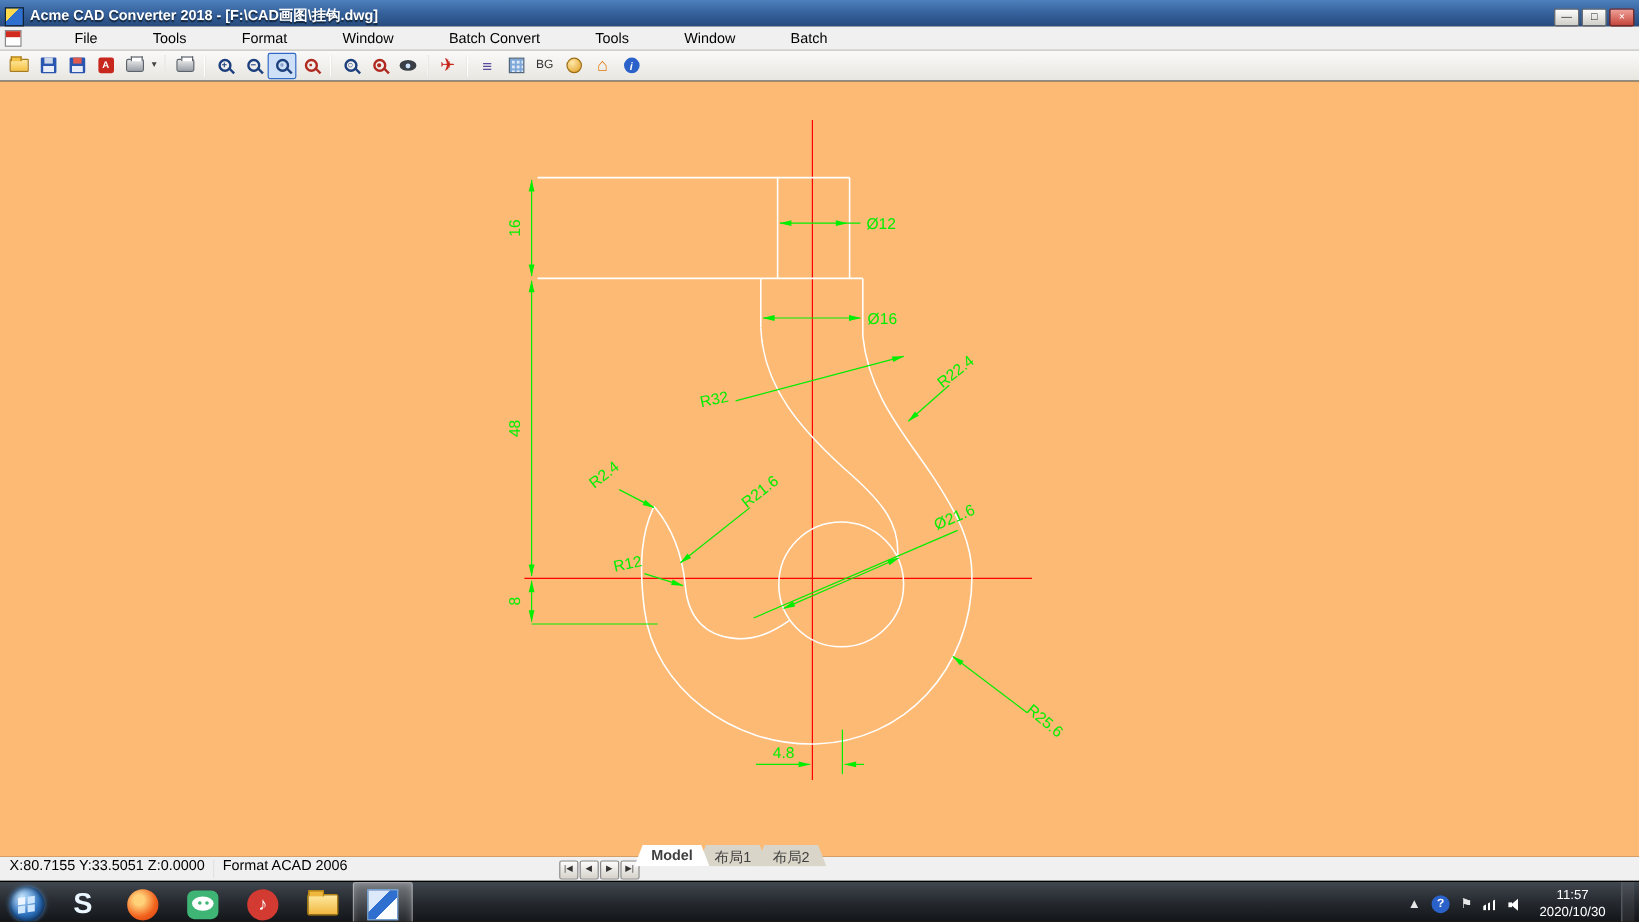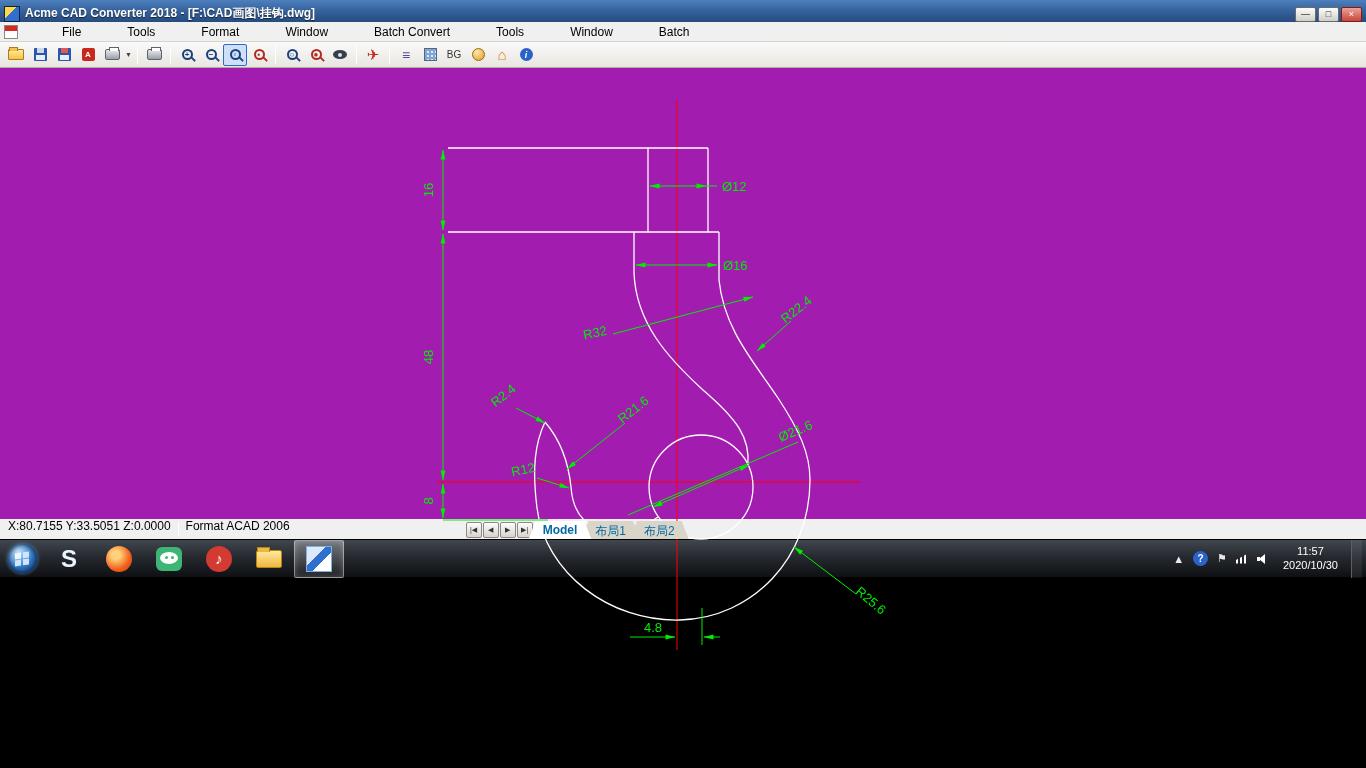--- a/index.html
+++ b/index.html
@@ -57,34 +57,34 @@
   .i-grid { width:13px; height:13px; background:
             linear-gradient(#7da7d9 2px, transparent 2px) 0 0/100% 4px,
             linear-gradient(90deg,#7da7d9 2px, transparent 2px) 0 0/4px 100%, #dce8f5; border:1px solid #567; }
   .t-bg { font-size:10px; font-weight:normal; color:#333; }
   .i-ball { width:13px; height:13px; border-radius:50%; background:radial-gradient(circle at 35% 30%,#ffe9a8,#e09c20); border:1px solid #9a6a10; }
   .i-home { color:#e07b12; font-size:15px; font-weight:bold; line-height:1; }
   .i-info { width:13px; height:13px; border-radius:50%; background:#2a62c9; color:#fff; font-size:9px; font-style:italic;
             font-weight:bold; display:flex; align-items:center; justify-content:center; }
 
   
-  .canvas { position:relative; width:1366px; height:451px; background:#a21caf; }
+  .canvas { position:relative; width:1366px; height:646px; background:#fdba74; }
   .canvas svg { position:absolute; inset:0; }
   svg text { font-family:"Liberation Sans", sans-serif; font-size:13px; fill:#00ee00; }
 
   
   .statusbar { height:20px; background:#f0f0f0; display:flex; align-items:flex-end; font-size:12px; color:#000; }
   .sb-left { display:flex; height:100%; padding:0 8px; }
   .sb-div { width:1px; height:14px; background:#9a9a9a; border-right:1px solid #fff; margin:0 7px; align-self:center; }
   .tabstrip { display:flex; align-items:flex-end; height:100%; margin-left:168px; }
   .nav-btn { width:16px; height:16px; margin:0 1px 1px 0; background:linear-gradient(#fdfdfd,#d6d3ca);
              border:1px solid #8a8a8a; border-radius:2px; font-size:7px; line-height:14px; text-align:center; color:#333; }
-  .sheet-tab { position:relative; height:18px; padding:2px 14px 0; margin:0 -5px;
+  .sheet-tab { position:relative; height:18px; padding:2px 14px 0; margin:12px -5px;
                clip-path:polygon(7px 0, calc(100% - 7px) 0, 100% 100%, 0 100%);
-               background:#d9d5c9; font-size:12px; color:#0369a1; }
+               background:#d9d5c9; font-size:12px; color:#404040; }
   .sheet-tab.active { background:#ffffff; font-weight:bold; z-index:3; }
 
   
   .taskbar { height:38px; background:linear-gradient(180deg,#41474f 0%,#262a30 45%,#0e1013 100%);
              display:flex; align-items:center; border-top:1px solid #000; }
   .orb { width:44px; height:38px; display:flex; align-items:center; justify-content:center; }
   .orb-circle { width:29px; height:29px; border-radius:50%;
                 background:radial-gradient(circle at 35% 28%,#c2e4ff,#2f74c0 55%,#113a6e);
                 box-shadow:inset 0 0 5px #02142c, 0 0 4px #4f86c0; display:flex; align-items:center; justify-content:center; }
   .orb-flag { width:6px; height:6px; background:#eef6ff; box-shadow:8px 0 #cfe6ff, 0 7px #cfe6ff, 8px 7px #cfe6ff;

